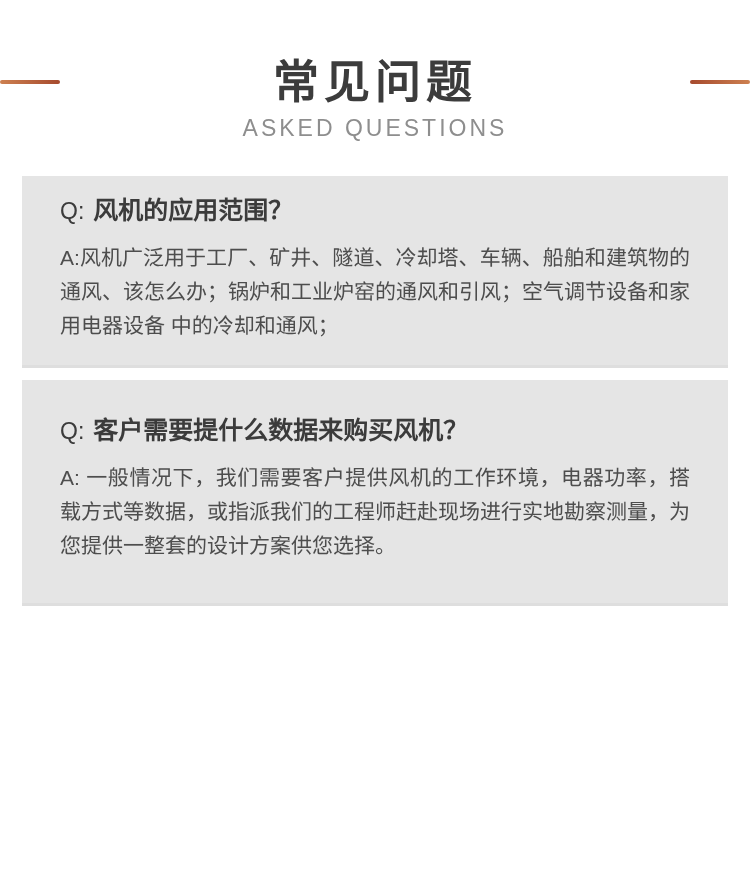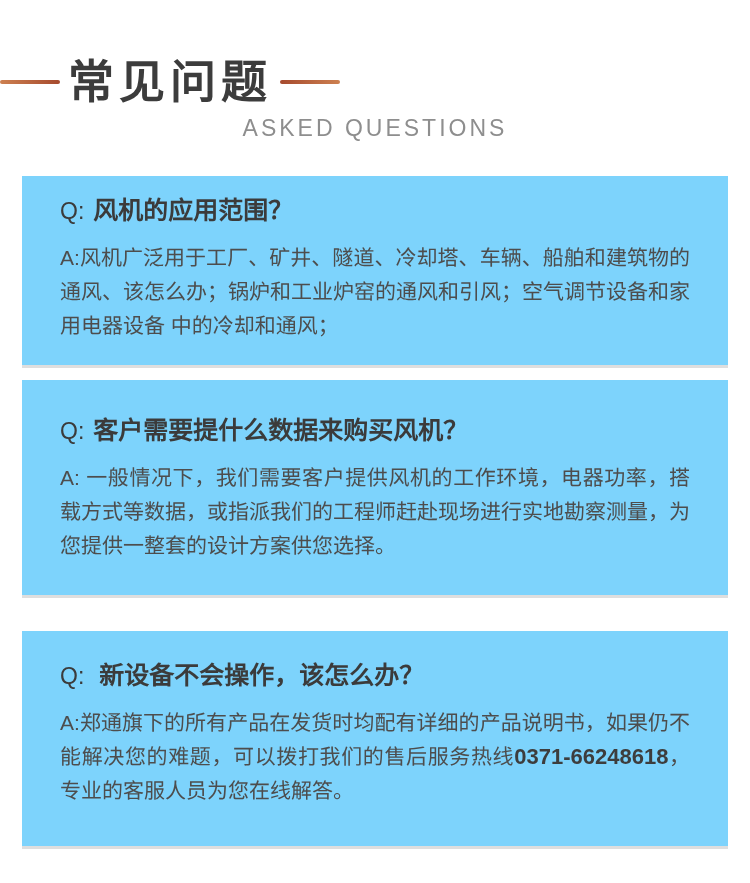--- a/index.html
+++ b/index.html
@@ -16,22 +16,22 @@
   .page { width: 750px; }
 
   
   .header {
     padding-top: 56px;
     text-align: center;
   }
   .title-row {
     display: flex;
     align-items: center;
-    justify-content: flex-start;
-    gap: 8px;
+    justify-content: space-between;
+    gap: 0;
   }
   .dash {
     width: 60px;
     height: 4px;
     border-radius: 2px;
   }
   .dash-left  { background: linear-gradient(90deg, #cd8050, #a64a2e); }
   .dash-right { background: linear-gradient(270deg, #cd8050, #a64a2e); }
   .title {
     margin: 0;
@@ -45,26 +45,26 @@
     margin: 8px 0 0;
     font-size: 23px;
     line-height: 24px;
     color: #8e8e8e;
     letter-spacing: 3px;
   }
 
   
   .card {
     margin: 0 22px;
-    background: #7dd3fc;
+    background: #e5e5e5;
     border-bottom: 3px solid #dedede;
     box-sizing: border-box;
   }
   .card-1 { margin-top: 36px; padding: 18px 38px 22px; }
-  .card-2 { margin-top: 12px; padding: 34px 38px 32px; }
+  .card-2 { margin-top: 12px; padding: 34px 38px 40px; }
   .card-3 { margin-top: 33px; padding: 28px 38px 38px; }
 
   .q-row {
     font-size: 25px;
     line-height: 32px;
     color: #3b3b3b;
   }
   .q-prefix {
     font-weight: 400;
     font-size: 23px;
@@ -110,20 +110,14 @@
     <p class="a-text">A:风机广泛用于工厂、矿井、隧道、冷却塔、车辆、船舶和建筑物的通风、该怎么办；锅炉和工业炉窑的通风和引风；空气调节设备和家用电器设备 中的冷却和通风；</p>
   </section>
 
   <section class="card card-2">
     <div class="q-row">
       <span class="q-prefix">Q:</span><span class="q-text">客户需要提什么数据来购买风机？</span>
     </div>
     <p class="a-text">A: 一般情况下，我们需要客户提供风机的工作环境，电器功率，搭载方式等数据，或指派我们的工程师赶赴现场进行实地勘察测量，为您提供一整套的设计方案供您选择。</p>
   </section>
 
-  <section class="card card-3">
-    <div class="q-row">
-      <span class="q-prefix">Q:</span><span class="q-text">新设备不会操作，该怎么办？</span>
-    </div>
-    <p class="a-text"><span>A:郑通旗下的所有产品在发货时均配有详细的产品说明书，如果仍不能解决您的难题，可以拨打我们的售后服务热线</span><span class="phone">0371-66248618</span><span>，专业的客服人员为您在线解答。</span></p>
-  </section>
 
 </main>
 
 </body></html>

